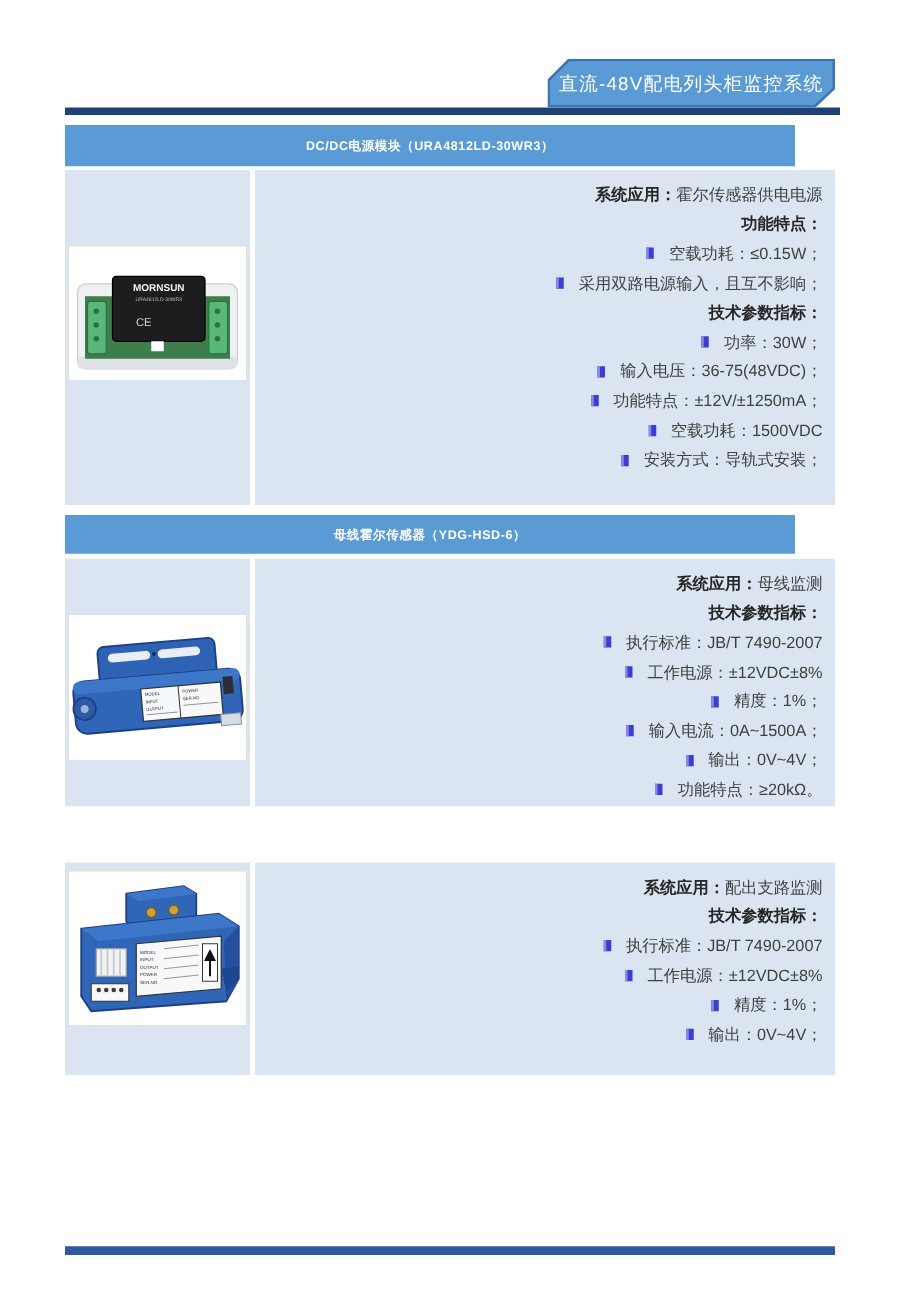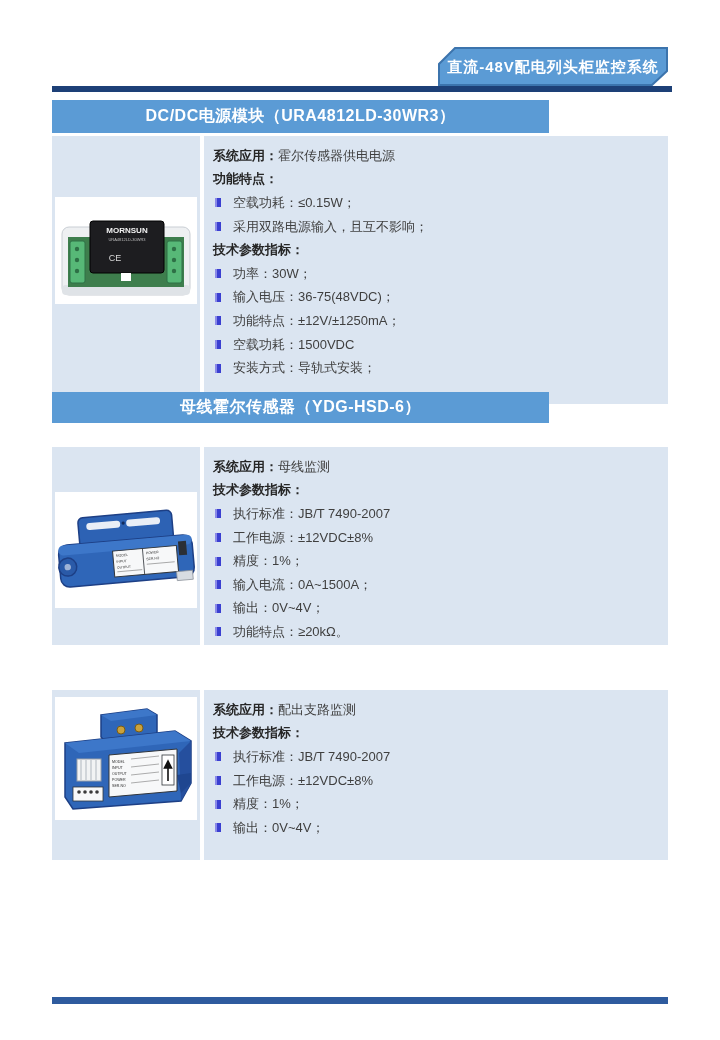--- a/index.html
+++ b/index.html
@@ -3,50 +3,50 @@
 <meta charset="utf-8">
 <style>
   html,body{margin:0;padding:0;background:#ffffff;}
   .page{position:relative;width:720px;height:1040px;background:#fff;overflow:hidden;
         font-family:"Liberation Sans","DejaVu Sans",sans-serif;}
 
   
   .banner{position:absolute;top:47px;right:52px;width:230px;height:39px;}
   .banner svg{display:block;width:100%;height:100%;}
   .banner .banner-text{position:absolute;inset:0;display:flex;align-items:center;justify-content:center;
-        color:#fff;font-size:15px;font-weight:700;letter-spacing:1px;padding-top:1px;}
+        color:#fff;font-size:15px;font-weight:400;letter-spacing:1px;padding-top:1px;}
 
   .rule-top{position:absolute;left:52px;top:86px;width:620px;height:6px;background:var(--rule-top,#1d4077);}
   .rule-bottom{position:absolute;left:52px;top:997px;width:616px;height:7px;background:var(--rule-bottom,#2e5b9e);}
 
   
-  .sec-title{position:absolute;left:52px;width:497px;background:var(--title-bar,#5b9bd5);
-        color:#fff;font-size:16px;font-weight:700;display:flex;align-items:center;justify-content:center;
+  .sec-title{position:absolute;left:52px;width:584px;background:var(--title-bar,#5b9bd5);
+        color:#fff;font-size:10px;font-weight:700;display:flex;align-items:center;justify-content:center;
         letter-spacing:0.5px;}
   #t0{top:100px;height:33px;}
-  #t1{top:392px;height:31px;}
+  #t1{top:412px;height:31px;}
   #t2{top:655px;height:31px;}
 
   
   .sec-row{position:absolute;left:52px;width:616px;display:flex;}
   #r0{top:136px;height:268px;}
   #r1{top:447px;height:198px;}
   #r2{top:690px;height:170px;}
   .img-cell{width:148px;background:var(--cell-bg,#dbe5f1);flex:none;}
   .gap{width:4px;background:#fff;flex:none;}
   .text-cell{flex:1;background:var(--cell-bg,#dbe5f1);padding:8px 10px 0 9px;box-sizing:border-box;}
 
   .photo{width:142px;margin:0 auto;background:#fde047;}
   #r0 .photo{margin-top:61px;height:107px;}
   #r1 .photo{margin-top:45px;height:116px;}
   #r2 .photo{margin-top:7px;height:123px;}
   .photo svg{display:block;width:100%;height:100%;}
 
   
-  .line{height:23.6px;display:flex;align-items:center;font-size:13px;color:#3f3f3f;}
+  .line{height:23.6px;display:flex;align-items:center;font-size:13px;color:#3f3f3f;justify-content:flex-end;}
   .line b{font-weight:700;color:#262626;}
   .line.bullet{padding-left:2px;}
   .sq{width:6px;height:9px;background:var(--bullet,#3a3fd1);margin-right:12px;flex:none;
       border-left:2px solid #8a8ae8;box-sizing:border-box;}
 </style>
 </head>
 <body>
 
 <div class="page">
 

